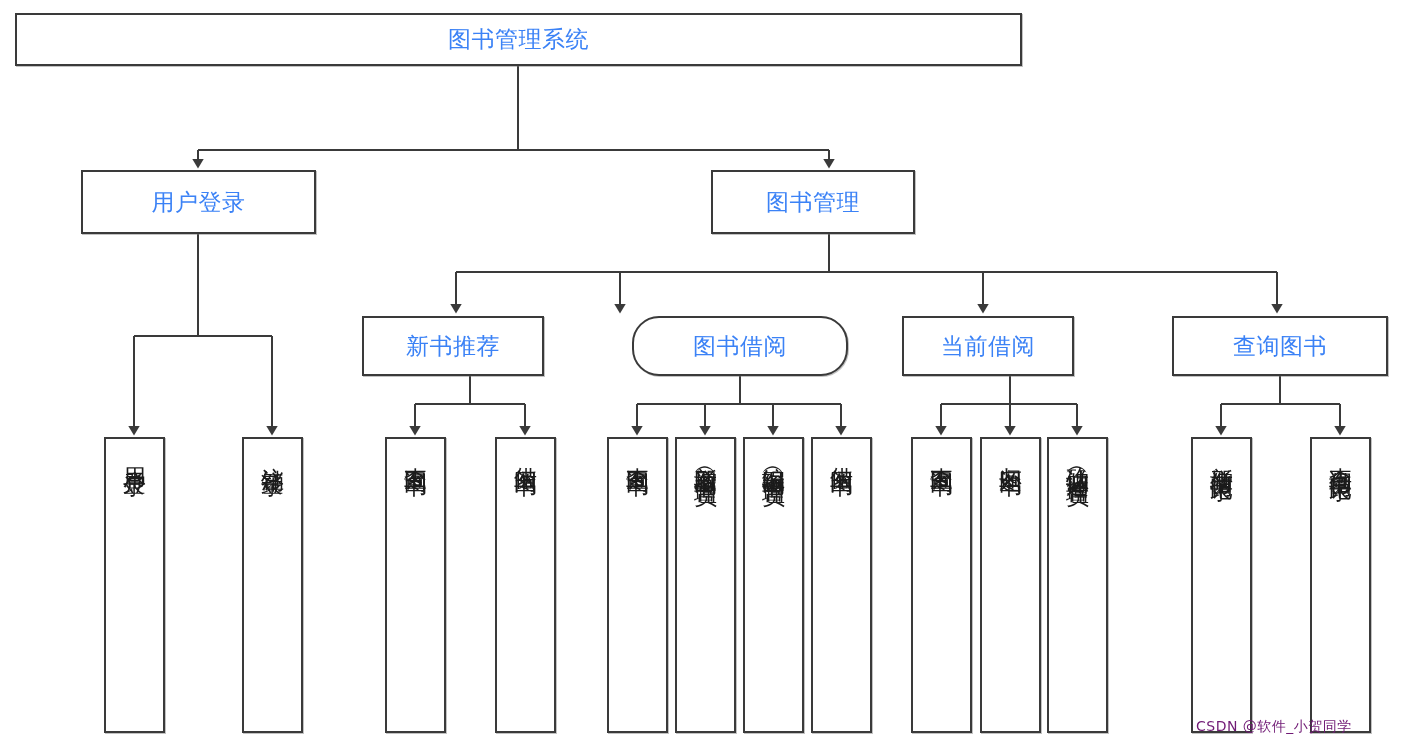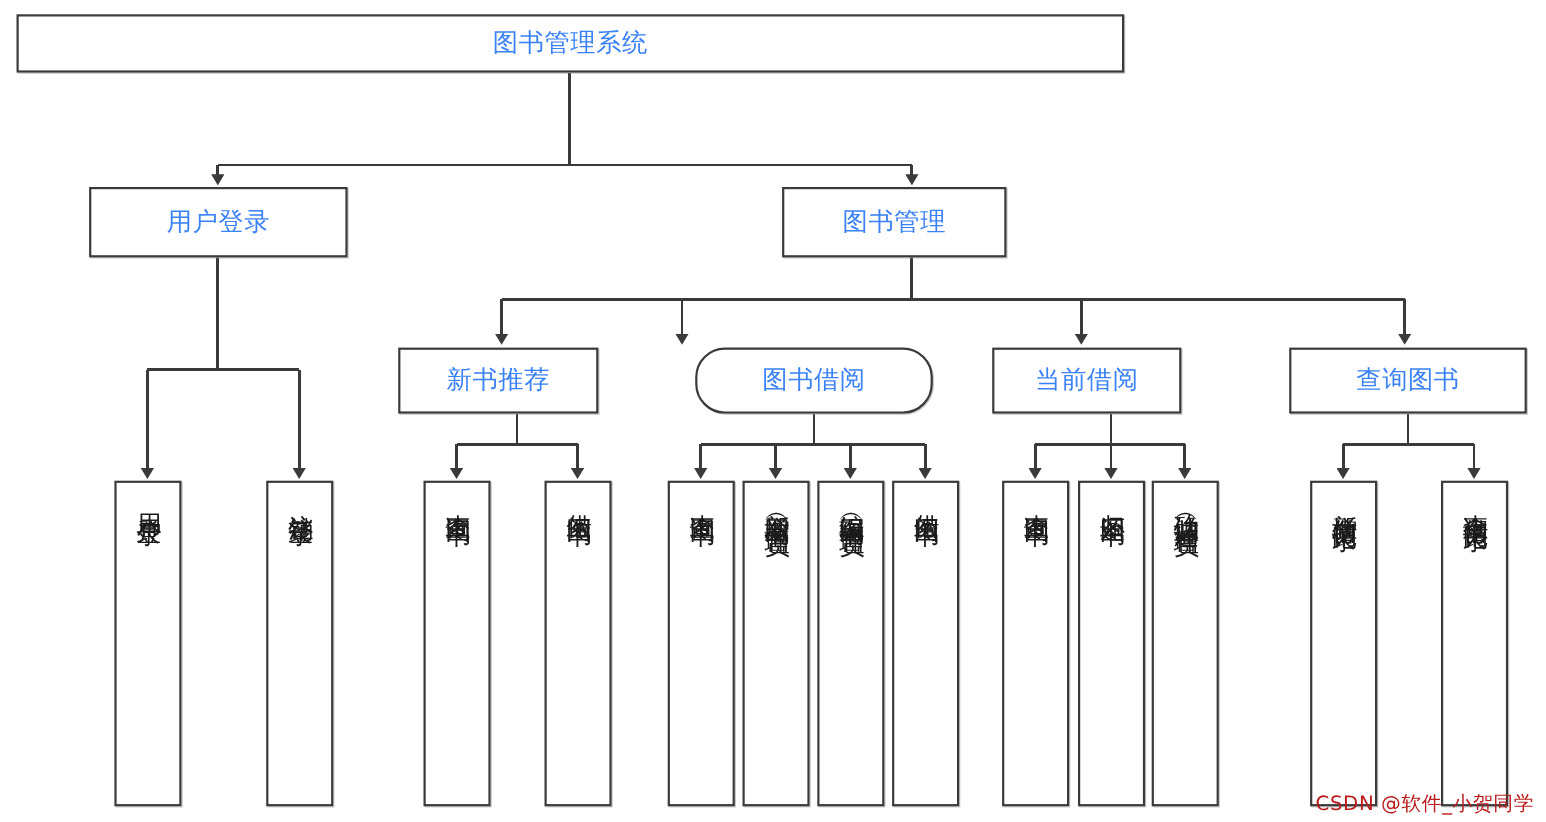--- a/index.html
+++ b/index.html
@@ -51,22 +51,22 @@
     font-size: 23px;
     color: #1b1b1b;
     writing-mode: vertical-rl;
     text-orientation: upright;
     letter-spacing: 2.5px;
     line-height: 1;
     white-space: nowrap;
   }
   .watermark {
     position: absolute;
-    font-size: 18px;
-    color: #b91c1c;
+    font-size: 14px;
+    color: #701a75;
     white-space: nowrap;
     letter-spacing: 0.5px;
   }
 </style>
 </head>
 <body>
 
 <div id="canvas">
 
   <svg id="edges" viewBox="0 0 1405 747" xmlns="http://www.w3.org/2000/svg">

